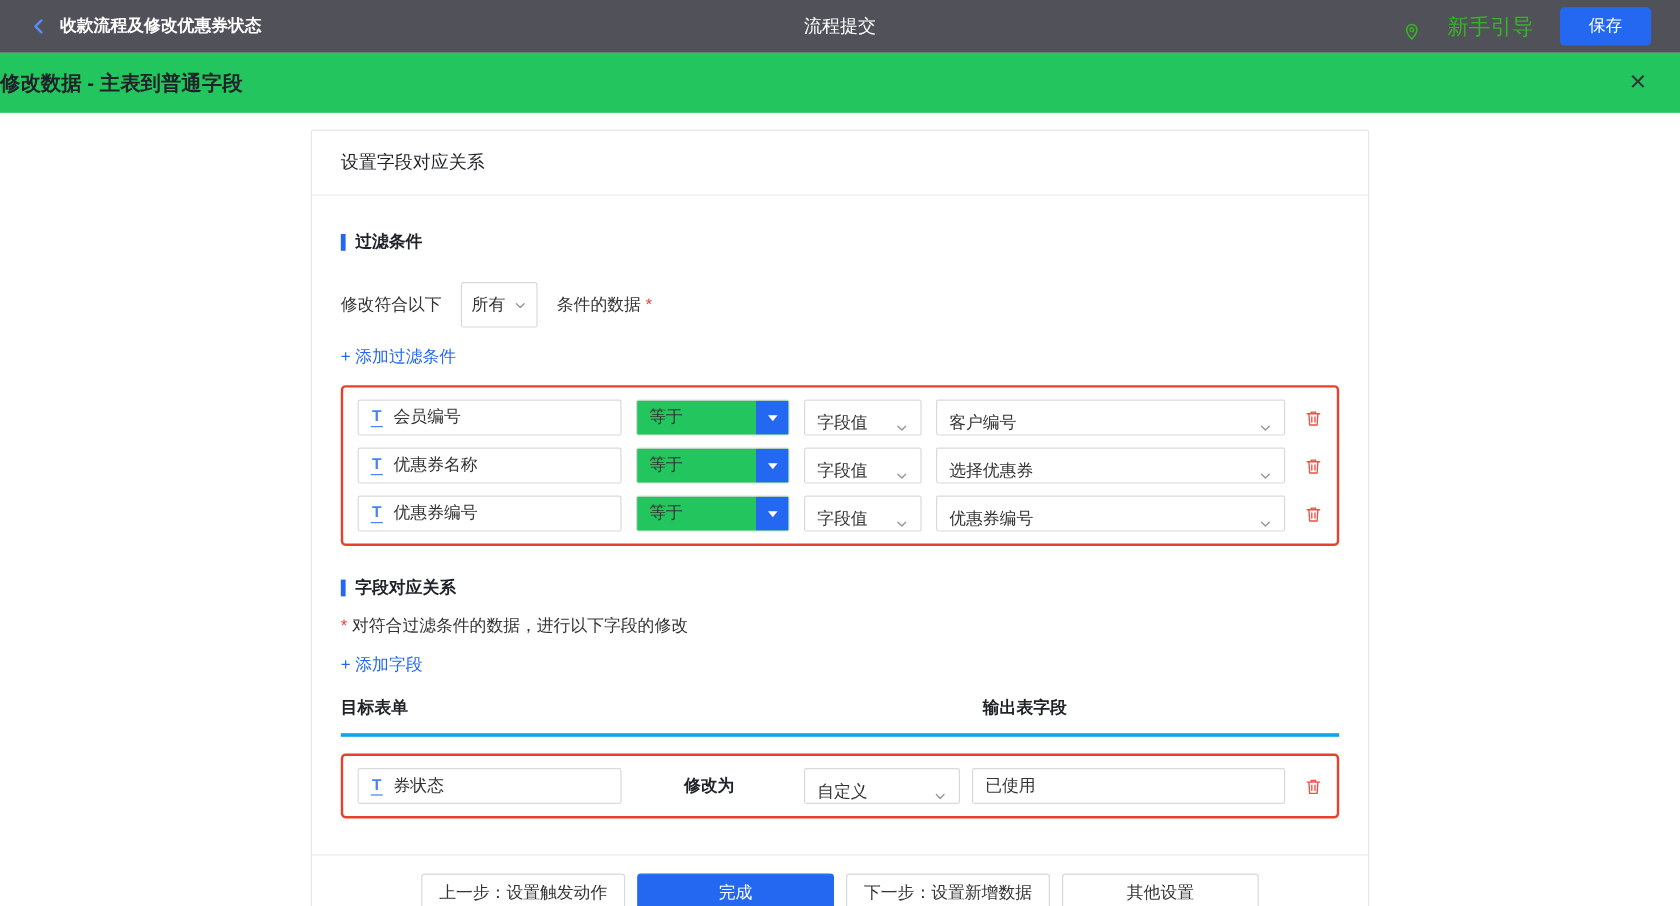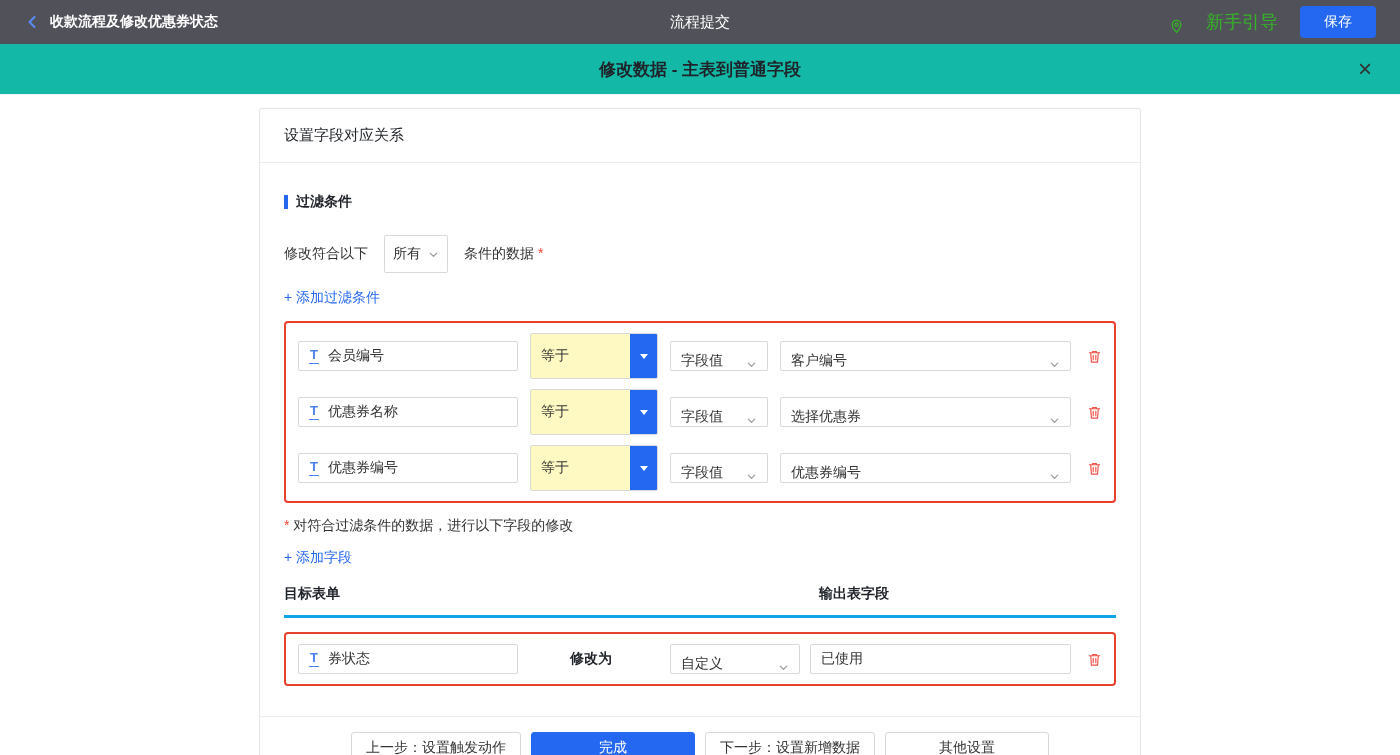--- a/index.html
+++ b/index.html
@@ -10,40 +10,40 @@
   .topbar{height:44px;background:#515259;display:flex;align-items:center;justify-content:space-between;padding:0 24px;position:relative}
   .topbar-left{display:flex;align-items:center;gap:10px;z-index:1}
   .back{display:flex;align-items:center;cursor:pointer}
   .topbar-title{color:#fff;font-weight:bold;font-size:14px}
   .topbar-center{position:absolute;left:0;right:0;text-align:center;color:#fff;font-size:15px;pointer-events:none}
   .topbar-right{display:flex;align-items:center;gap:22px;z-index:1}
   .guide{display:flex;align-items:flex-end;gap:22px;color:#35b425;cursor:pointer;font-size:18px}
   .save-btn{background:#2468f2;color:#fff;border:none;border-radius:4px;padding:7px 24px;font-size:14px;cursor:pointer}
 
   
-  .modal-header{height:51px;display:flex;align-items:center;justify-content:center;position:relative;border-bottom:1px solid #f2f2f2;background:#14b8a6}
+  .modal-header{height:51px;display:flex;align-items:center;position:relative;border-bottom:1px solid #f2f2f2;background:#22c55e}
   .modal-title{font-size:17px;font-weight:bold;color:#1f2329}
   .modal-close{position:absolute;right:28px;top:50%;transform:translateY(-50%);font-size:24px;color:#333;cursor:pointer;line-height:1;font-weight:300}
 
   
   .card{width:882px;margin:13px auto 0;border:1px solid #e6e6e6;border-radius:2px;background:#fff}
   .card-header{padding:17px 24px;border-bottom:1px solid #ebebeb;font-size:15px;color:#1f2329}
   .card-body{padding:0 24px}
   .section-title{display:flex;align-items:center;gap:8px;font-weight:bold;color:#1f2329;margin-top:30px;font-size:14px}
   .blue-bar{width:4px;height:14px;background:#2468f2;display:inline-block}
   .filter-line{display:flex;align-items:center;gap:16px;margin-top:24px}
   .mini-select{width:64px;height:32px;border:1px solid #d9d9d9;border-radius:2px;display:flex;align-items:center;justify-content:space-between;padding:18px 8px;cursor:pointer;background:#fff}
   .req{color:#f04134}
   .add-link{color:#2468f2;margin-top:16px;display:inline-block;cursor:pointer}
 
   .red-box{border:2px solid #e8402d;border-radius:4px;margin-top:14px;padding:10px 12px;display:flex;flex-direction:column;gap:10px}
   .cond-row{display:flex;align-items:center;gap:12px}
   .field-input{width:220px;height:30px;border:1px solid #d9d9d9;border-radius:2px;display:flex;align-items:center;gap:9px;padding:0 10px;background:#fff;cursor:pointer}
   .t-icon{color:#4a82f4;font-weight:bold;font-size:13px;border-bottom:1.5px solid #4a82f4;line-height:1.15;padding:0 1px}
-  .op-select{width:128px;height:46px;border:1px solid #d9d9d9;border-radius:2px;display:flex;align-items:stretch;overflow:hidden;cursor:pointer;background:#fef9c3}
+  .op-select{width:128px;height:30px;border:1px solid #d9d9d9;border-radius:2px;display:flex;align-items:stretch;overflow:hidden;cursor:pointer;background:#22c55e}
   .op-text{flex:1;display:flex;align-items:center;padding:0 10px}
   .op-btn{width:27px;background:#2468f2;display:flex;align-items:center;justify-content:center}
   .tri-down{width:0;height:0;border-left:4px solid transparent;border-right:4px solid transparent;border-top:5px solid #fff}
   .select{height:30px;border:1px solid #d9d9d9;border-radius:2px;display:flex;align-items:flex-end;justify-content:space-between;padding:0 10px;cursor:pointer;background:#fff}
   .type-select{width:98px}
   .value-select{flex:1}
   .trash{cursor:pointer;display:flex;margin-left:4px;flex:none}
 
   .desc-line{margin-top:14px;color:#333}
   .cols{display:flex;margin-top:18px;padding-bottom:12px;border-bottom:3px solid #0ea5e9;font-weight:bold;color:#1f2329}
@@ -199,20 +199,24 @@
         <span class="trash">
           <svg width="15" height="15" viewBox="0 0 16 16">
               <path d="M2.5 4h11M6 4V2.6h4V4M4 4l.7 10h6.6L12 4M6.6 6.8v4.6M9.4 6.8v4.6" stroke="#f04e42" stroke-width="1.2" fill="none" stroke-linecap="round" stroke-linejoin="round"></path>
             </svg>
         </span>
       </div>
 
     </div>
 
     
+    <div class="section-title" style="margin-top:26px">
+      <span class="blue-bar"></span>
+      <span>字段对应关系</span>
+    </div>
 
     <div class="desc-line">
       <span class="req">*</span>
       <span>对符合过滤条件的数据，进行以下字段的修改</span>
     </div>
 
     <span class="add-link" style="margin-top:14px">+ 添加字段</span>
 
     <div class="cols">
       <span class="col-target">目标表单</span>

